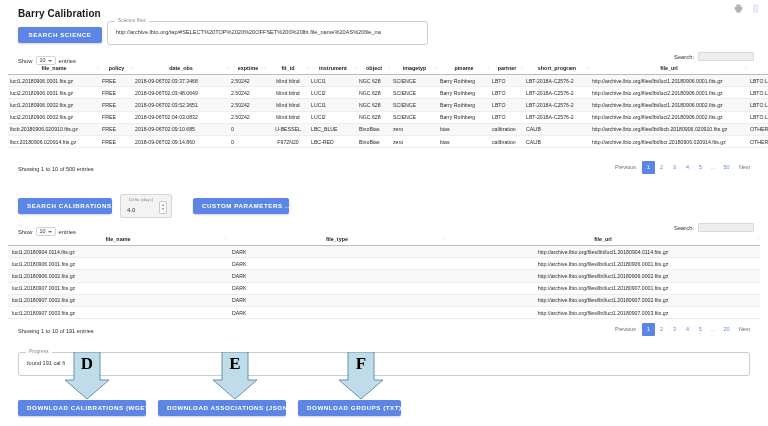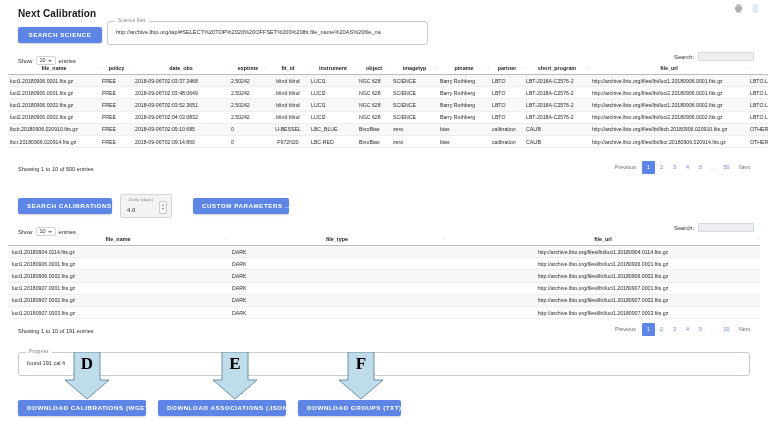--- a/index.html
+++ b/index.html
@@ -170,21 +170,21 @@
     top:2px; font-size:17px; font-weight:bold; color:#000;
     font-family:"Liberation Serif", serif;
   }
   #anno-d{ left:64px; top:352px; width:46px; height:48px; }
   #anno-e{ left:212px; top:352px; width:46px; height:48px; }
   #anno-f{ left:338px; top:352px; width:46px; height:48px; }
 </style>
 </head>
 <body>
 
-<div class="page-title">Next Calibration</div>
+<div class="page-title">Barry Calibration</div>
 
 <div class="win-icons">
   <svg class="ic" viewBox="0 0 16 16" fill="#6b7076">
     <rect x="4" y="1" width="8" height="4" rx="0.5"></rect>
     <rect x="1.5" y="5" width="13" height="6" rx="1"></rect>
     <rect x="4" y="10" width="8" height="5" rx="0.5" fill="#6b7076"></rect>
   </svg>
   <svg class="ic" viewBox="0 0 16 16">
     <rect x="4" y="1" width="8" height="14" rx="1.5" fill="#aec6f2"></rect>
     <rect x="6" y="3" width="4" height="10" fill="#dfe9fb"></rect>

